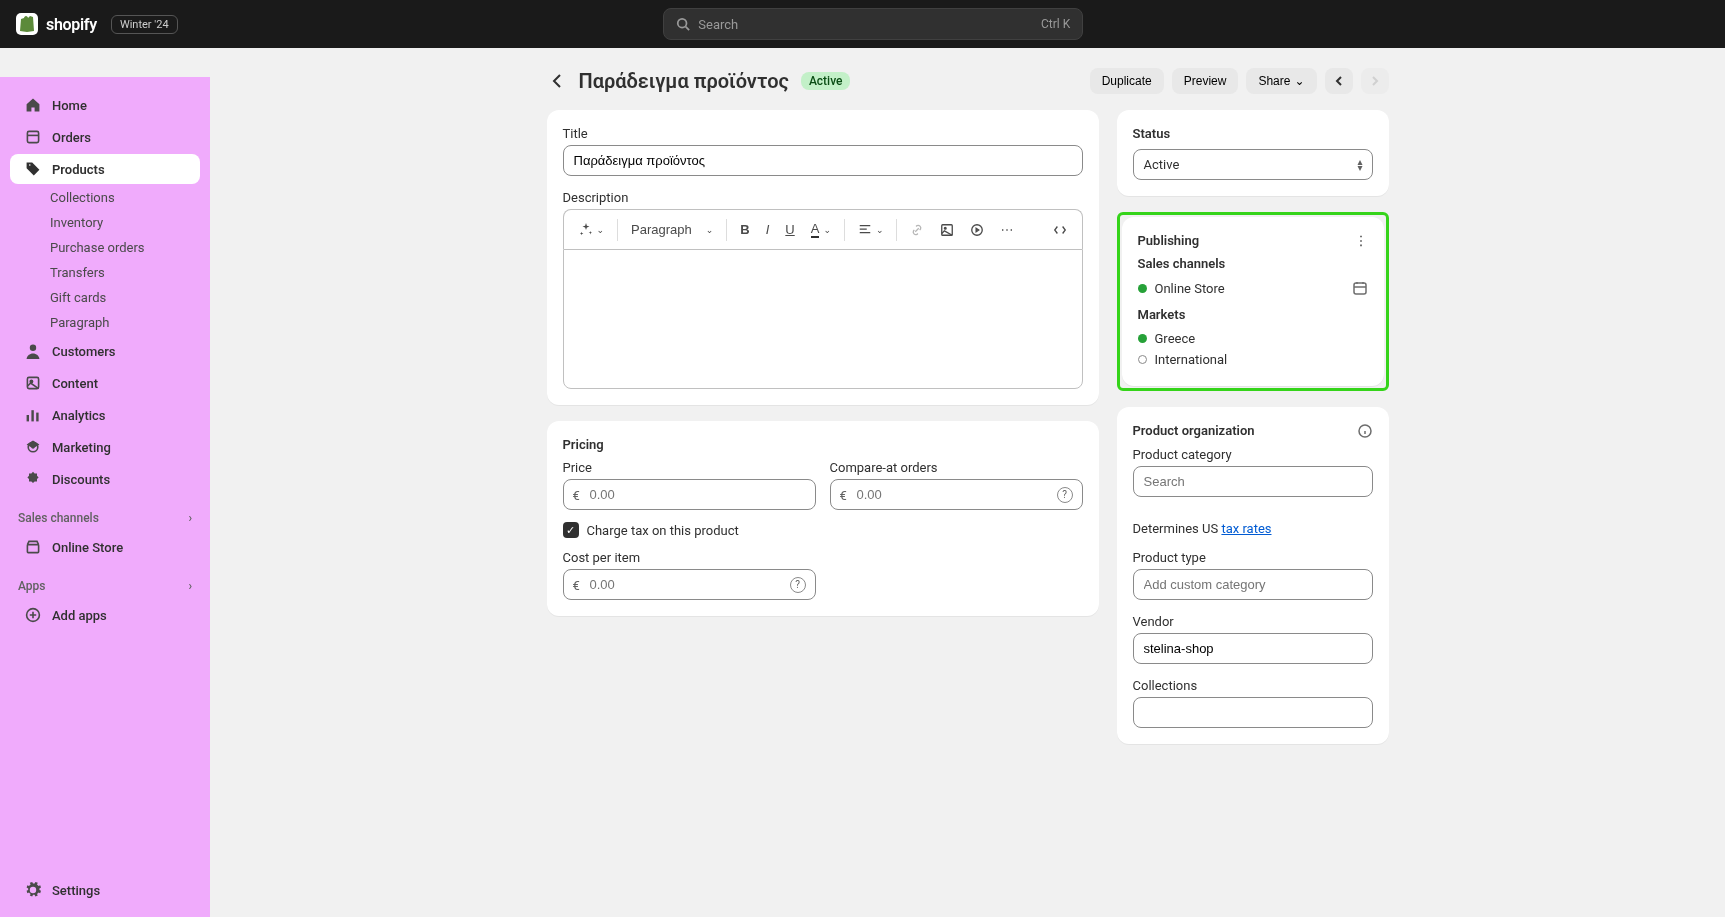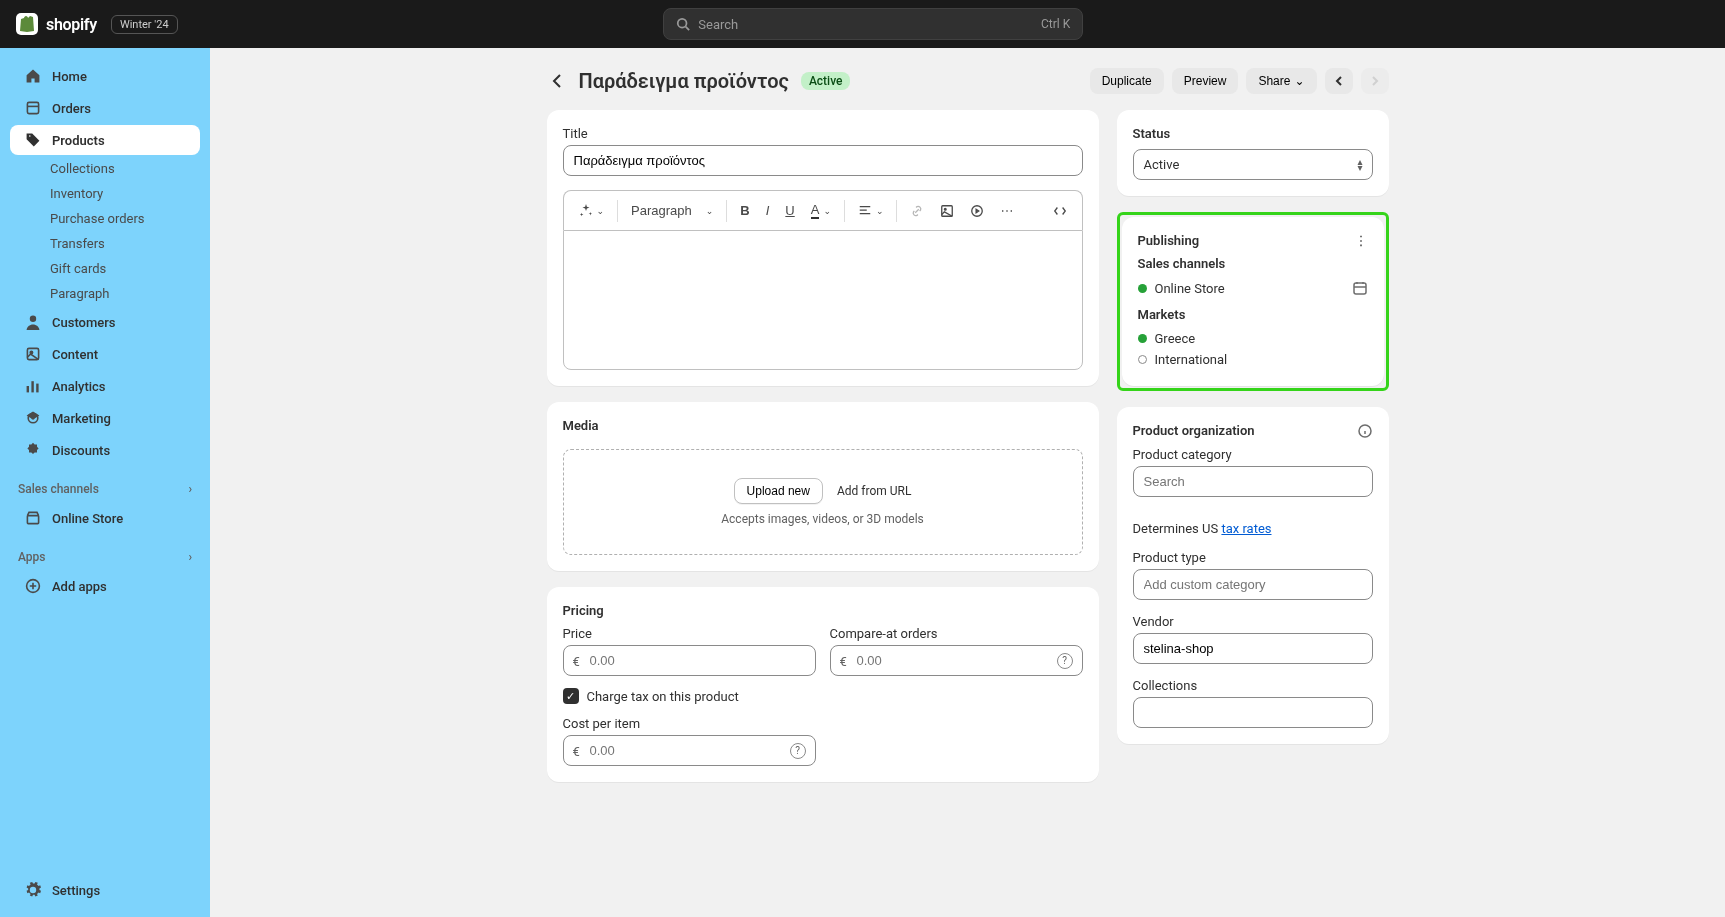--- a/index.html
+++ b/index.html
@@ -8,21 +8,21 @@
 .topbar { background: #1a1a1a; height: 48px; display: flex; align-items: center; padding: 0 16px; }
 .logo-wrap { display: flex; align-items: center; gap: 8px; }
 .logo-badge { background: #fff; width: 22px; height: 22px; border-radius: 5px; display: flex; align-items: center; justify-content: center; font-weight: bold; color: #5c8a3a; font-size: 14px; }
 .logo-text { color: #fff; font-weight: 600; font-size: 16px; letter-spacing: -0.3px; }
 .logo-pill { border: 1px solid #555; color: #ccc; padding: 2px 8px; border-radius: 6px; font-size: 11px; margin-left: 6px; }
 .search-wrap { flex: 1; display: flex; justify-content: center; }
 .search-box { width: 420px; background: #303030; border: 1px solid #404040; border-radius: 8px; height: 32px; display: flex; align-items: center; padding: 0 12px; color: #999; gap: 8px; }
 .search-kbd { margin-left: auto; color: #999; font-size: 12px; }
 
 .layout { display: flex; height: calc(100vh - 48px); }
-.sidebar { width: 210px; background: #7dd3fc; display: flex; flex-direction: column; padding-top: 12px; }
+.sidebar { width: 210px; background: #f0abfc; display: flex; flex-direction: column; padding-top: 12px; margin-top: 29px; }
 .nav-item { display: flex; align-items: center; gap: 10px; padding: 6px 14px; margin: 1px 10px; border-radius: 8px; cursor: pointer; font-size: 13px; font-weight: 500;}
 .nav-item.active { background: #fff; font-weight: 600; }
 .nav-sub { padding: 5px 14px 5px 40px; margin: 0 10px; font-size: 13px; color: #4a4a4a; cursor: pointer; border-radius: 8px; }
 .nav-section { padding: 6px 18px; color: #616161; font-size: 12px; font-weight: 500; display: flex; align-items: center; justify-content: space-between; margin-top: 10px; }
 .sidebar-spacer { flex: 1; }
 .nav-icon { width: 18px; height: 18px; display: inline-flex; align-items: center; justify-content: center; color: #4a4a4a; }
 
 .main { flex: 1; overflow-y: auto; padding: 20px 24px; display: flex; justify-content: center; }
 .content { width: 842px; display: flex; gap: 18px; align-items: flex-start; }
 .col-main { flex: 1; }
@@ -259,20 +259,21 @@
         </div>
       </div>
 
       <div class="content">
         <div class="col-main">
 
           <div class="card">
             <label class="label">Title</label>
             <input class="input" value="Παράδειγμα προϊόντος" style="">
             <div style="height:14px"></div>
+            <label class="label">Description</label>
             <div class="rte-toolbar">
               <button class="rte-btn">
                   <svg width="14" height="14" viewBox="0 0 16 16" fill="#4a4a4a">
                     <path d="M8 0l1 3 3 1-3 1-1 3-1-3-3-1 3-1 1-3zM13 9l.5 1.5L15 11l-1.5.5L13 13l-.5-1.5L11 11l1.5-.5L13 9zM3 10l.5 1.5L5 12l-1.5.5L3 14l-.5-1.5L1 12l1.5-.5L3 10z"></path>
                   </svg> 
                   <span style="font-size:9px">⌄</span>
                 </button>
               <div class="rte-sep"></div>
               <button class="rte-btn">
                   <span>Paragraph</span> 
@@ -322,31 +323,20 @@
               <div style="flex:1"></div>
               <button class="rte-btn">
                   <svg width="14" height="14" viewBox="0 0 16 16" fill="none" stroke="#4a4a4a" stroke-width="1.5">
                     <path d="M5 4L2 8l3 4M11 4l3 4-3 4"></path>
                   </svg>
                 </button>
             </div>
             <div class="rte-body"></div>
           </div>
 
-          <div class="card">
-            <h3>Media</h3>
-            <div style="height:8px"></div>
-            <div class="media-drop">
-              <div class="media-actions">
-                <button class="btn-white">Upload new</button>
-                <span class="link-plain">Add from URL</span>
-              </div>
-              <div class="muted">Accepts images, videos, or 3D models</div>
-            </div>
-          </div>
 
           <div class="card">
             <h3>Pricing</h3>
             <div class="row2">
               <div>
                 <label class="label">Price</label>
                 <div class="currency-wrap">
                   <span class="currency-prefix">€</span>
                   <input class="input" placeholder="0.00" style="">
                 </div>

